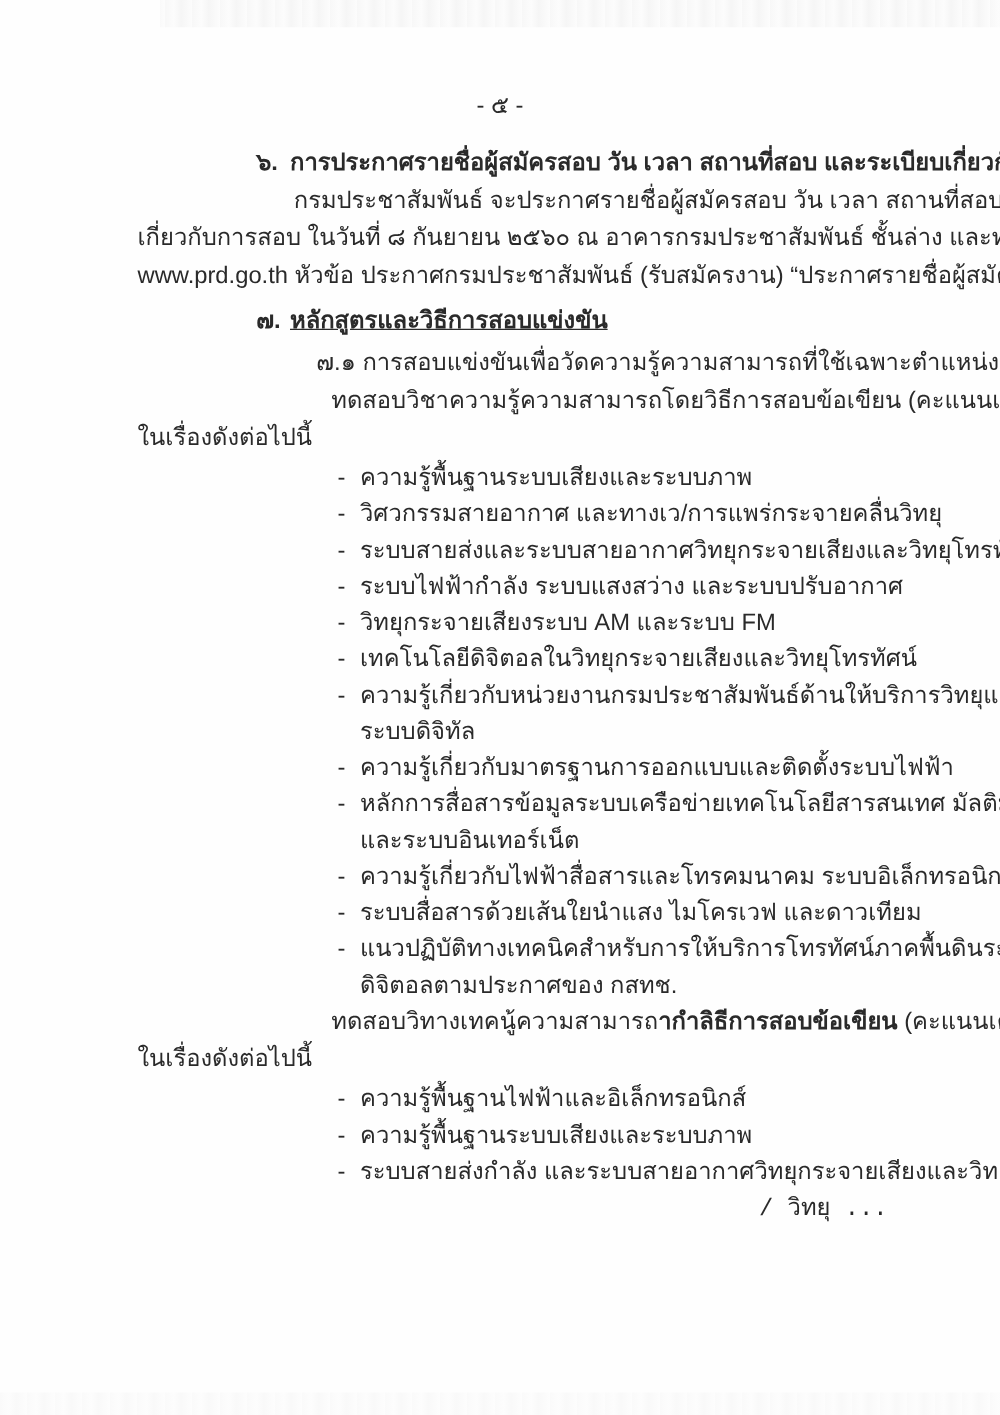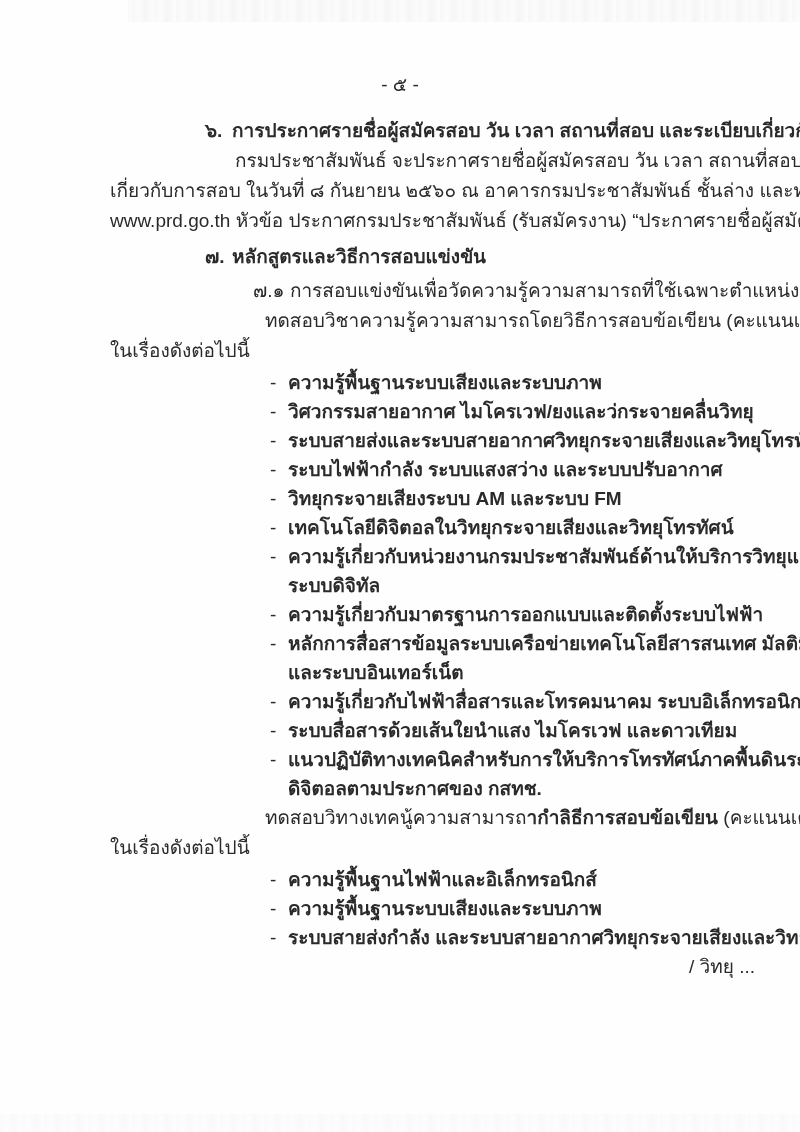--- a/index.html
+++ b/index.html
@@ -46,45 +46,45 @@
   
   .ind-body    { margin-left: 110px; }   
   .ind-head    { margin-left: 205px; }   
   .ind-para    { margin-left: 235px; }   
   .ind-sub     { margin-left: 253px; }   
   .ind-test    { margin-left: 265px; }   
 
   .head-num { display: inline-block; min-width: 27px; }
 
   .mt-h6   { margin-top: 16px; }
-  .mt-h7   { margin-top: 6px; }
+  .mt-h7   { margin-top: 6px; text-decoration: underline; }
   .mt-sub  { margin-top: 4px; }
   .mt-sec  { margin-top: 2px; }
 
   .bullet-list { margin-top: 2px; }
   .bullet-item {
     display: flex;
     margin-left: 270px;
   }
   .dash {
     width: 18px;
     flex: 0 0 18px;
     line-height: 29px;
   }
   .bullet-body { flex: 1; }
   .bullet-line {
     line-height: 29px;
     white-space: nowrap;
-    font-weight: bold;
   }
   .footer-marker {
     margin-top: 0;
     text-align: right;
-    padding-right: 45px;
+    padding-right: 90px;
     line-height: 30px;
+    font-family: Liberation Mono, monospace;
   }
 </style>
 </head>
 <body>
 
 <div class="page">
 
   <div class="edge-band top"></div>
 
   <div class="page-number line">- ๕ -</div>
@@ -107,21 +107,21 @@
   <div class="bullet-list">
       <div class="bullet-item">
         <span class="dash">-</span>
         <div class="bullet-body">
           <div class="bullet-line">ความรู้พื้นฐานระบบเสียงและระบบภาพ</div>
         </div>
       </div>
       <div class="bullet-item">
         <span class="dash">-</span>
         <div class="bullet-body">
-          <div class="bullet-line">วิศวกรรมสายอากาศ  ไมโครเวฟ/ยงและว่กระจายคลื่นวิทยุ</div>
+          <div class="bullet-line">วิศวกรรมสายอากาศ  และทางเว/การแพร่กระจายคลื่นวิทยุ</div>
         </div>
       </div>
       <div class="bullet-item">
         <span class="dash">-</span>
         <div class="bullet-body">
           <div class="bullet-line">ระบบสายส่งและระบบสายอากาศวิทยุกระจายเสียงและวิทยุโทรทัศน์</div>
         </div>
       </div>
       <div class="bullet-item">
         <span class="dash">-</span>

